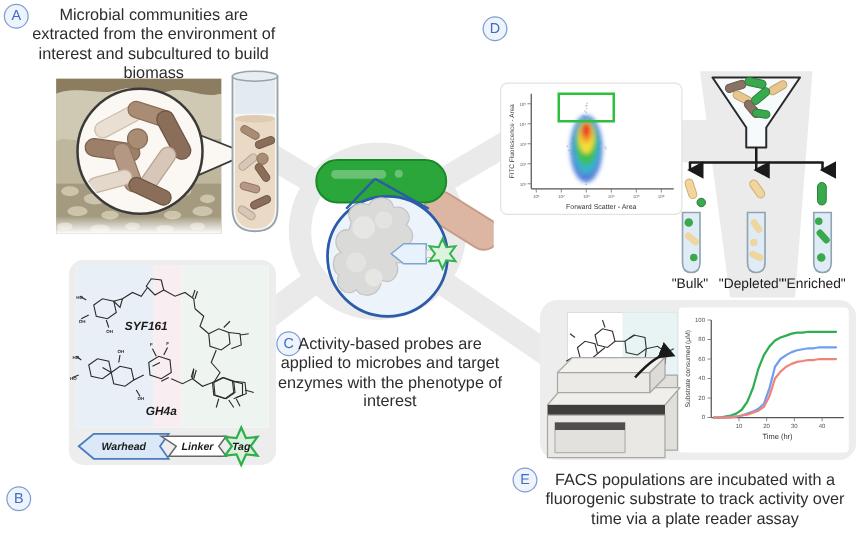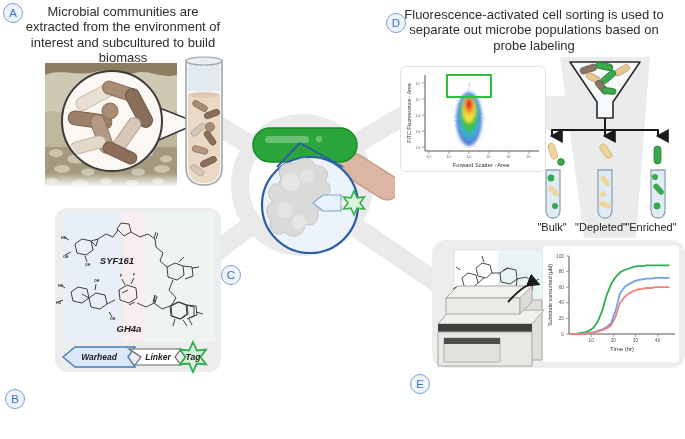--- a/index.html
+++ b/index.html
@@ -133,20 +133,21 @@
     <g>
       <polygon points="88,105 98,97 116,97 116,113 98,113" fill="#e8f2fc" stroke="#7fa6cf" stroke-width="1.2"></polygon>
       <rect x="116" y="102" width="7" height="6" fill="#f2f2f0" stroke="#c8c8c6" stroke-width="0.8"></rect>
       <polygon points="129,93 132,99.8 139.4,99 135,105 139.4,111 132,110.2 129,117 126,110.2 118.6,111 123,105 118.6,99 126,99.8" fill="#dcf3de" stroke="#35b24f" stroke-width="1.6"></polygon>
     </g>
   </svg>
 
   <div class="badge" style="left:221px;top:265px">
       <span>C</span>
     </div>
+  <div class="cap" style="left:222px;top:267px;width:180px">Activity-based probes are applied to microbes and target enzymes with the phenotype of interest</div>
 
   <svg class="abs" style="left:55px;top:208px" width="166" height="166" viewBox="0 0 166 166">
     <rect x="0" y="0" width="166" height="164" rx="12" fill="#ededed"></rect>
     <rect x="6" y="4" width="154" height="130" fill="#ffffff"></rect>
     <rect x="6" y="4" width="62" height="130" fill="#e9eff6"></rect>
     <rect x="68" y="4" width="22" height="130" fill="#f8edf0"></rect>
     <rect x="90" y="4" width="70" height="130" fill="#eef5f1"></rect>
     <g stroke="#2b2b2b" stroke-width="0.9" fill="none">
       <path d="M20,36 l7,-5 l9,2 l2,9 l-7,5 l-9,-2 z"></path>
       <path d="M36,33 l7,-2 l-2,7 z"></path>
@@ -201,21 +202,20 @@
     </g>
   </svg>
 
   <div class="badge" style="left:5px;top:389px">
       <span>B</span>
     </div>
 
   <div class="badge" style="left:386px;top:13px">
       <span>D</span>
     </div>
-  <div class="cap" style="left:398px;top:7px;width:272px">Fluorescence-activated cell sorting is used to separate out microbe populations based on probe labeling</div>
 
   <div class="panel-facs">
     <svg id="facs-svg" width="144" height="104" viewBox="0 0 144 104">
       <defs>
           <filter id="blur1" x="-60%" y="-60%" width="220%" height="220%">
             <feGaussianBlur stdDeviation="1.6"></feGaussianBlur>
           </filter>
         </defs>
       <g stroke="#555" stroke-width="1">
         <line x1="24" y1="8" x2="24" y2="84"></line>
@@ -533,14 +533,15 @@
     <g id="kin-curves">
         <polyline points="28.2,88.0 32.7,88.0 37.1,87.2 41.5,86.4 46.0,84.9 50.4,81.8 54.8,75.5 59.3,64.6 63.7,49.0 68.1,38.1 72.6,31.1 77.0,26.4 81.4,24.0 85.9,22.5 90.3,20.9 94.7,20.1 99.2,20.1 103.6,19.4 108.0,19.4 112.5,19.4 116.9,19.4 121.3,19.4 125.8,19.4" fill="none" stroke="#2eae4e" stroke-width="1.8" stroke-linejoin="round" stroke-linecap="round"></polyline>
         <polyline points="28.2,88.0 32.7,88.0 37.1,88.0 41.5,87.2 46.0,87.2 50.4,86.4 54.8,84.9 59.3,83.3 63.7,81.0 68.1,77.1 72.6,64.6 77.0,47.4 81.4,41.2 85.9,38.1 90.3,35.7 94.7,34.2 99.2,33.4 103.6,32.6 108.0,32.6 112.5,31.8 116.9,31.8 121.3,31.8 125.8,31.8" fill="none" stroke="#6f9ff0" stroke-width="1.8" stroke-linejoin="round" stroke-linecap="round"></polyline>
         <polyline points="28.2,88.0 32.7,88.0 37.1,88.0 41.5,88.0 46.0,87.2 50.4,86.4 54.8,85.7 59.3,84.1 63.7,82.5 68.1,79.4 72.6,70.8 77.0,56.8 81.4,51.3 85.9,47.4 90.3,45.1 94.7,43.5 99.2,42.8 103.6,42.0 108.0,42.0 112.5,41.2 116.9,41.2 121.3,41.2 125.8,41.2" fill="none" stroke="#ef837a" stroke-width="1.8" stroke-linejoin="round" stroke-linecap="round"></polyline>
       </g>
   </svg>
 
   <div class="badge" style="left:410px;top:374px">
       <span>E</span>
     </div>
+  <div class="cap" style="left:428px;top:376px;width:256px">FACS populations are incubated with a fluorogenic substrate to track activity over time via a plate reader assay</div>
 
 </div>
 
 </body></html>

